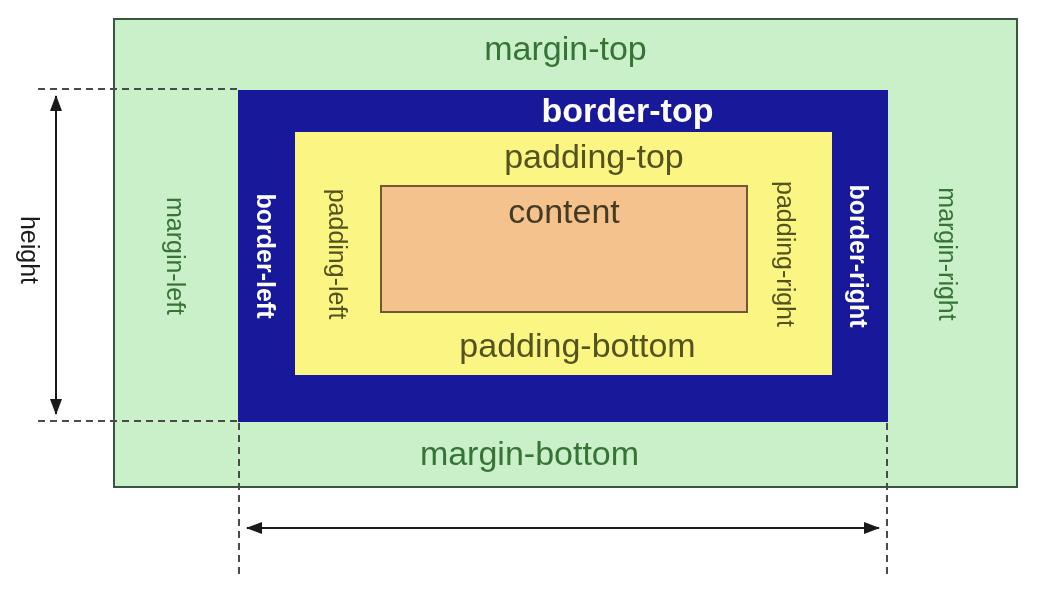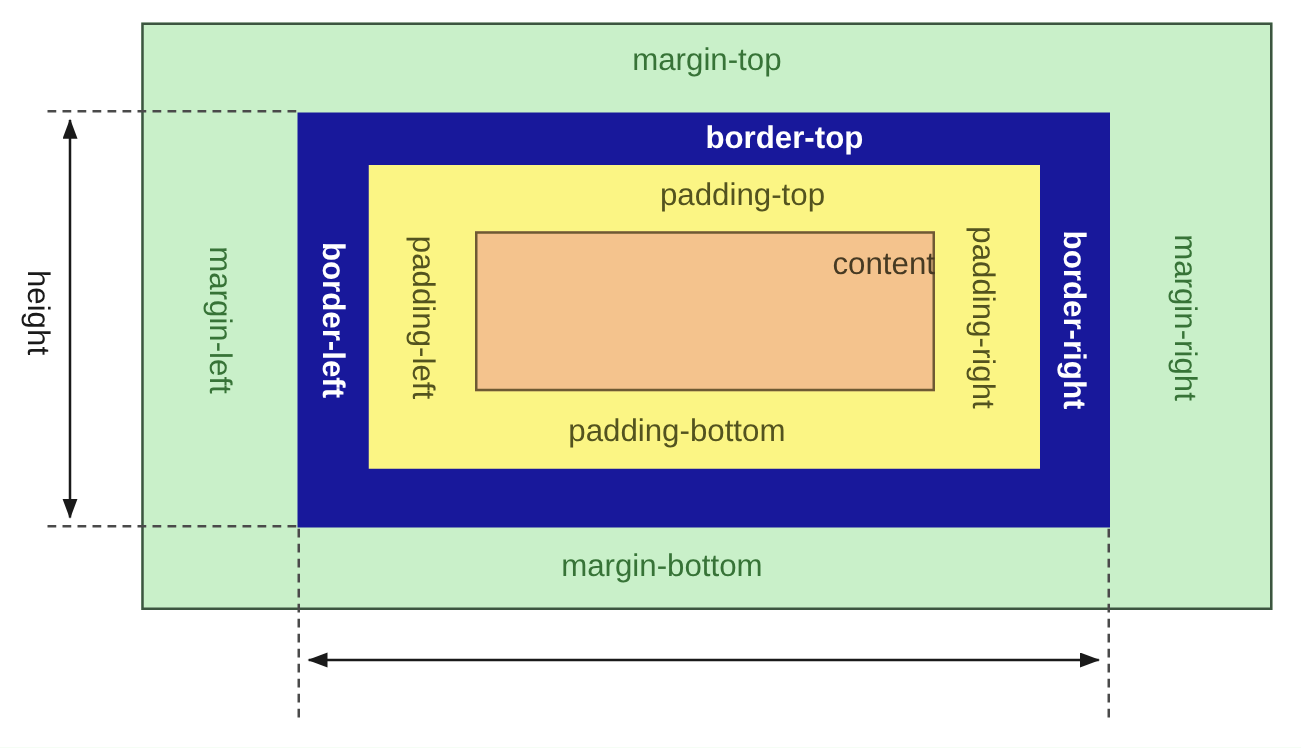--- a/index.html
+++ b/index.html
@@ -6,36 +6,36 @@
   .page {
     position:relative; width:1041px; height:598px; background:#ffffff;
     font-family:"Liberation Sans","DejaVu Sans",sans-serif; overflow:hidden;
   }
   .box { position:absolute; box-sizing:border-box; }
   .margin-box  { left:113px; top:18px;  width:905px; height:470px; background:var(--margin-bg);  border:2px solid var(--margin-border); }
   .border-box  { left:238px; top:90px;  width:650px; height:332px; background:var(--border-bg); }
   .padding-box { left:295px; top:132px; width:537px; height:243px; background:var(--padding-bg); }
   .content-box { left:380px; top:185px; width:368px; height:128px; background:var(--content-bg); border:2px solid var(--content-border); }
 
-  .hlabel { position:absolute; text-align:center; font-size:25px; line-height:30px; white-space:nowrap; }
+  .hlabel { position:absolute; text-align:center; font-size:34px; line-height:30px; white-space:nowrap; }
   .vlabel {
     position:absolute; width:220px; height:26px; display:flex; align-items:center; justify-content:center;
     font-size:25px; transform:rotate(90deg); white-space:nowrap;
   }
   .margin-text  { color:var(--margin-text); }
   .border-text  { color:var(--border-text); font-weight:bold; }
   .padding-text { color:var(--padding-text); }
   .content-text { color:var(--content-text); }
   .dim-text     { color:var(--dimension-text); }
 
   .l-margin-top     { left:113px; top:33px;  width:905px; }
   .l-border-top     { left:238px; top:95px;  width:779px; }
   .l-padding-top    { left:295px; top:141px; width:598px; }
-  .l-content        { left:380px; top:196px; width:368px;text-align:right; }
-  .l-padding-bottom { left:295px; top:330px; width:493px; }
+  .l-content        { left:380px; top:196px; width:368px; }
+  .l-padding-bottom { left:295px; top:330px; width:493px;padding-left:36px; }
   .l-border-bottom  { left:238px; top:384px; width:650px; }
   .l-margin-bottom  { left:113px; top:438px; width:833px; }
   .l-width          { left:238px; top:542px; width:650px; }
 
   .l-margin-left    { left:66px;  top:243px; }
   .l-border-left    { left:156px; top:243px; }
   .l-padding-left   { left:228px; top:241px; }
   .l-padding-right  { left:676px; top:241px; }
   .l-border-right   { left:749px; top:243px; }
   .l-margin-right   { left:838px; top:241px; }

